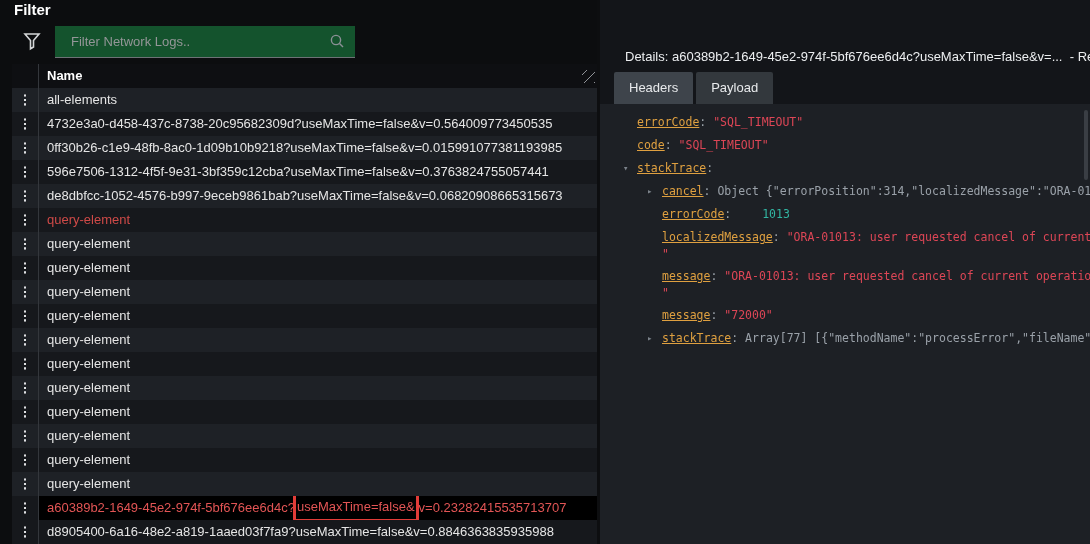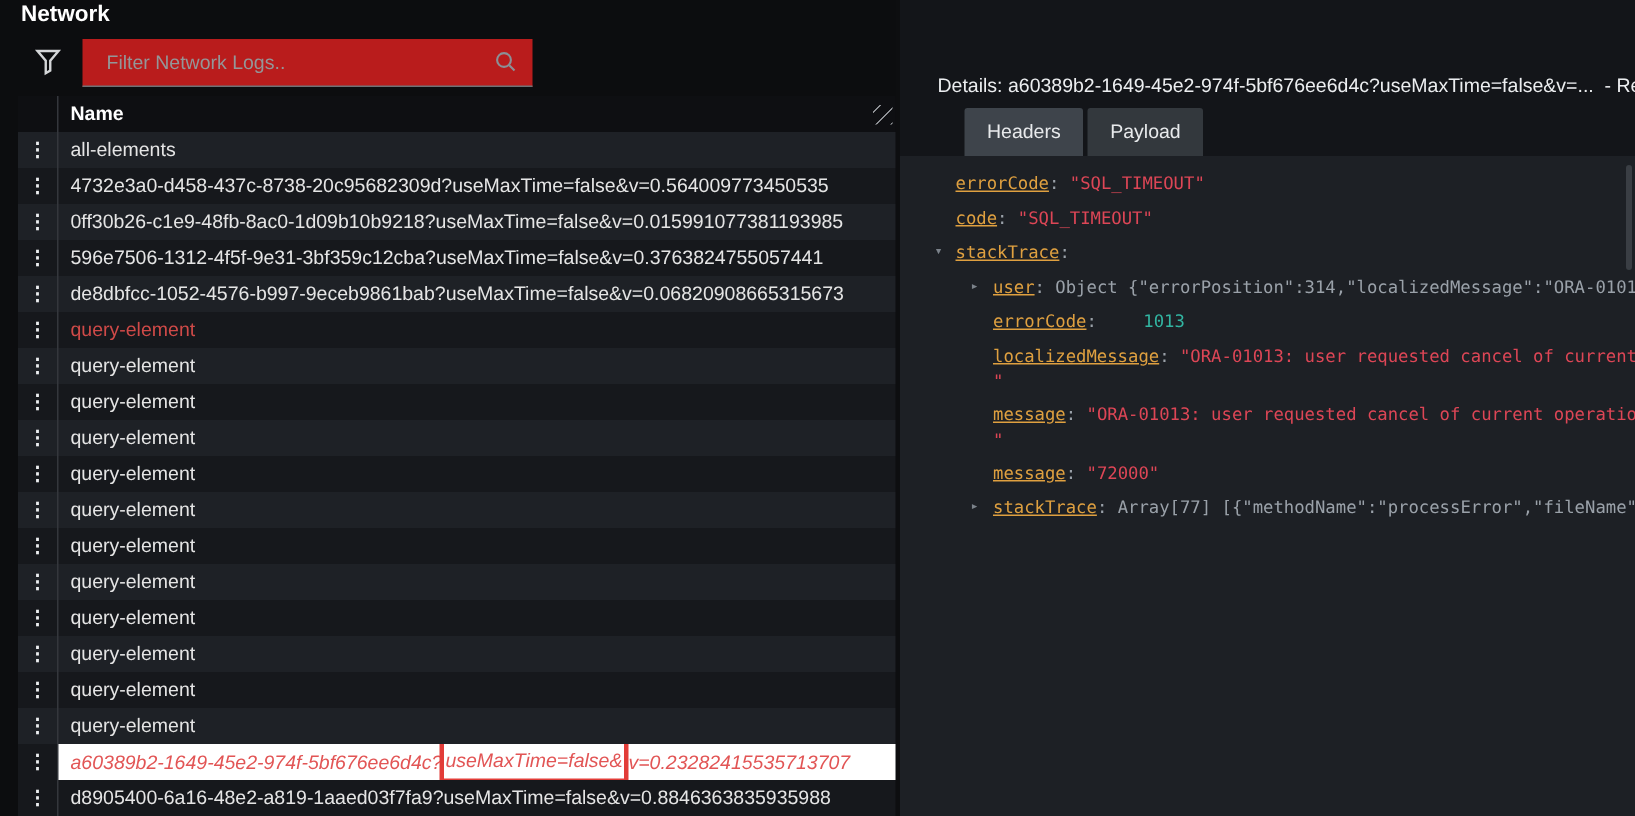--- a/index.html
+++ b/index.html
@@ -5,21 +5,21 @@
   html,body{margin:0;padding:0;}
   body{
     width:1090px;height:544px;overflow:hidden;position:relative;
     background:#0d0e10;font-family:"Liberation Sans",sans-serif;
     -webkit-font-smoothing:antialiased;
   }
   
   .left-pane{position:absolute;left:0;top:0;width:597px;height:544px;background:#0c0d0f;}
   .net-title{position:absolute;left:14px;top:1px;font-size:15px;font-weight:bold;color:#fff;}
   .funnel{position:absolute;left:23px;top:31px;width:18px;height:20px;cursor:pointer;}
-  .filter-wrap{position:absolute;left:55px;top:26px;width:300px;height:31px;background:#b91c1c;border-bottom:1px solid #6e7276;}
+  .filter-wrap{position:absolute;left:55px;top:26px;width:300px;height:31px;background:#14532d;border-bottom:1px solid #6e7276;}
   .filter-wrap input{
     width:100%;height:100%;box-sizing:border-box;background:transparent;border:none;outline:none;
     color:#cfd1d3;font-size:13px;padding:0 34px 0 16px;font-family:"Liberation Sans",sans-serif;
   }
   .filter-wrap input::placeholder{color:#949698;opacity:1;}
   .mag{position:absolute;right:10px;top:7px;width:16px;height:16px;}
   
   .thead{position:absolute;left:12px;top:64px;width:585px;height:24px;display:flex;background:#0e0f12;}
   .th-kebab{width:26px;}
   .th-name{flex:1;border-left:1px solid #34373c;padding-left:8px;line-height:24px;font-size:13px;font-weight:bold;color:#fff;}
@@ -34,29 +34,29 @@
     font-weight:bold;letter-spacing:0;user-select:none;
   }
   .row .name{
     flex:1;border-left:1px solid #34373c;padding-left:8px;line-height:24px;font-size:13px;
     color:#e5e5e5;white-space:nowrap;overflow:hidden;
   }
   .row.light{background:#1e2126;}
   .row.dark{background:#16181c;}
   .row.error .name{color:#cf4a48;}
   .row.sel{background:#16181c;}
-  .row.sel .name{background:#ffffff;color:#e25555;font-style:italic;}
+  .row.sel .name{background:#000000;color:#e25555;}
   .ann-box{
     display:inline-block;border:3px solid #e23c38;height:22px;line-height:22px;
     padding:1px 1px;margin:-4px 0 0 -2px;vertical-align:middle;position:relative;top:0px;
   }
   
   .right-pane{position:absolute;left:600px;top:0;width:490px;height:544px;background:#131519;}
   .details-title{position:absolute;left:25px;top:49px;font-size:13px;color:#eceef0;white-space:pre;width:600px;}
-  .tabs{position:absolute;left:14px;top:72px;display:flex;gap:3px;margin-left:29px;}
+  .tabs{position:absolute;left:14px;top:72px;display:flex;gap:3px;}
   .tab{
     height:32px;line-height:32px;padding:0 15px;font-size:13px;color:#e8eaec;
     background:#3e444b;border-radius:2px 2px 0 0;cursor:pointer;user-select:none;
   }
   .tab.payload{background:#33383d;text-align:right;}
   .tab.active{background:#1567d3;color:#fff;}
   .code{
     position:absolute;left:0;top:104px;right:0;bottom:0;background:#1d2025;
     padding-top:7px;overflow:hidden;
   }
@@ -74,21 +74,21 @@
   .seg-string{color:#dd4656;}
   .seg-number{color:#32b5a2;margin-left:24px;}
   .seg-plain{color:#9aa1a9;}
   .scroll-thumb{position:absolute;right:2px;top:110px;width:4px;height:70px;background:#3a3e44;border-radius:2px;}
   svg{display:block;}
 </style>
 </head>
 <body>
 
 <div class="left-pane">
-  <div class="net-title">Network</div>
+  <div class="net-title">Filter</div>
 
   <span class="funnel">
     <svg width="18" height="20" viewBox="0 0 18 20">
       <path d="M2 3 H16 L10.5 9.5 V16 L7.5 17.8 V9.5 Z" fill="none" stroke="#d4d6d8" stroke-width="1.6"></path>
     </svg>
   </span>
 
   <div class="filter-wrap">
     <input type="text" placeholder="Filter Network Logs.." style="">
     <span class="mag">
@@ -188,21 +188,21 @@
 <div class="right-pane">
   <div class="details-title">Details: a60389b2-1649-45e2-974f-5bf676ee6d4c?useMaxTime=false&amp;v=...  - Response</div>
   <div class="tabs">
       <div class="tab">Headers</div>
       <div class="tab payload">Payload</div>
     </div>
   <div class="code">
       <div class="code-line lvl0"><span class="seg-key">errorCode</span><span class="seg-punct">: </span><span class="seg-string">"SQL_TIMEOUT"</span></div>
       <div class="code-line lvl0"><span class="seg-key">code</span><span class="seg-punct">: </span><span class="seg-string">"SQL_TIMEOUT"</span></div>
       <div class="code-line lvl0"><span class="gutter">▾</span><span class="seg-key">stackTrace</span><span class="seg-punct">:</span></div>
-      <div class="code-line lvl1"><span class="gutter">▸</span><span class="seg-key">user</span><span class="seg-punct">: </span><span class="seg-plain">Object {"errorPosition":314,"localizedMessage":"ORA-01013:</span></div>
+      <div class="code-line lvl1"><span class="gutter">▸</span><span class="seg-key">cancel</span><span class="seg-punct">: </span><span class="seg-plain">Object {"errorPosition":314,"localizedMessage":"ORA-01013:</span></div>
       <div class="code-line lvl1"><span class="seg-key">errorCode</span><span class="seg-punct">: </span><span class="seg-number">1013</span></div>
       <div class="code-line lvl1"><span class="seg-key">localizedMessage</span><span class="seg-punct">: </span><span class="seg-string">"ORA-01013: user requested cancel of current operation</span></div>
       <div class="code-cont lvl1">"</div>
       <div class="code-line lvl1"><span class="seg-key">message</span><span class="seg-punct">: </span><span class="seg-string">"ORA-01013: user requested cancel of current operation </span></div>
       <div class="code-cont lvl1">"</div>
       <div class="code-line lvl1"><span class="seg-key">message</span><span class="seg-punct">: </span><span class="seg-string">"72000"</span></div>
       <div class="code-line lvl1"><span class="gutter">▸</span><span class="seg-key">stackTrace</span><span class="seg-punct">: </span><span class="seg-plain">Array[77] [{"methodName":"processError","fileName":"T</span></div>
     </div>
   <div class="scroll-thumb"></div>
 </div>

